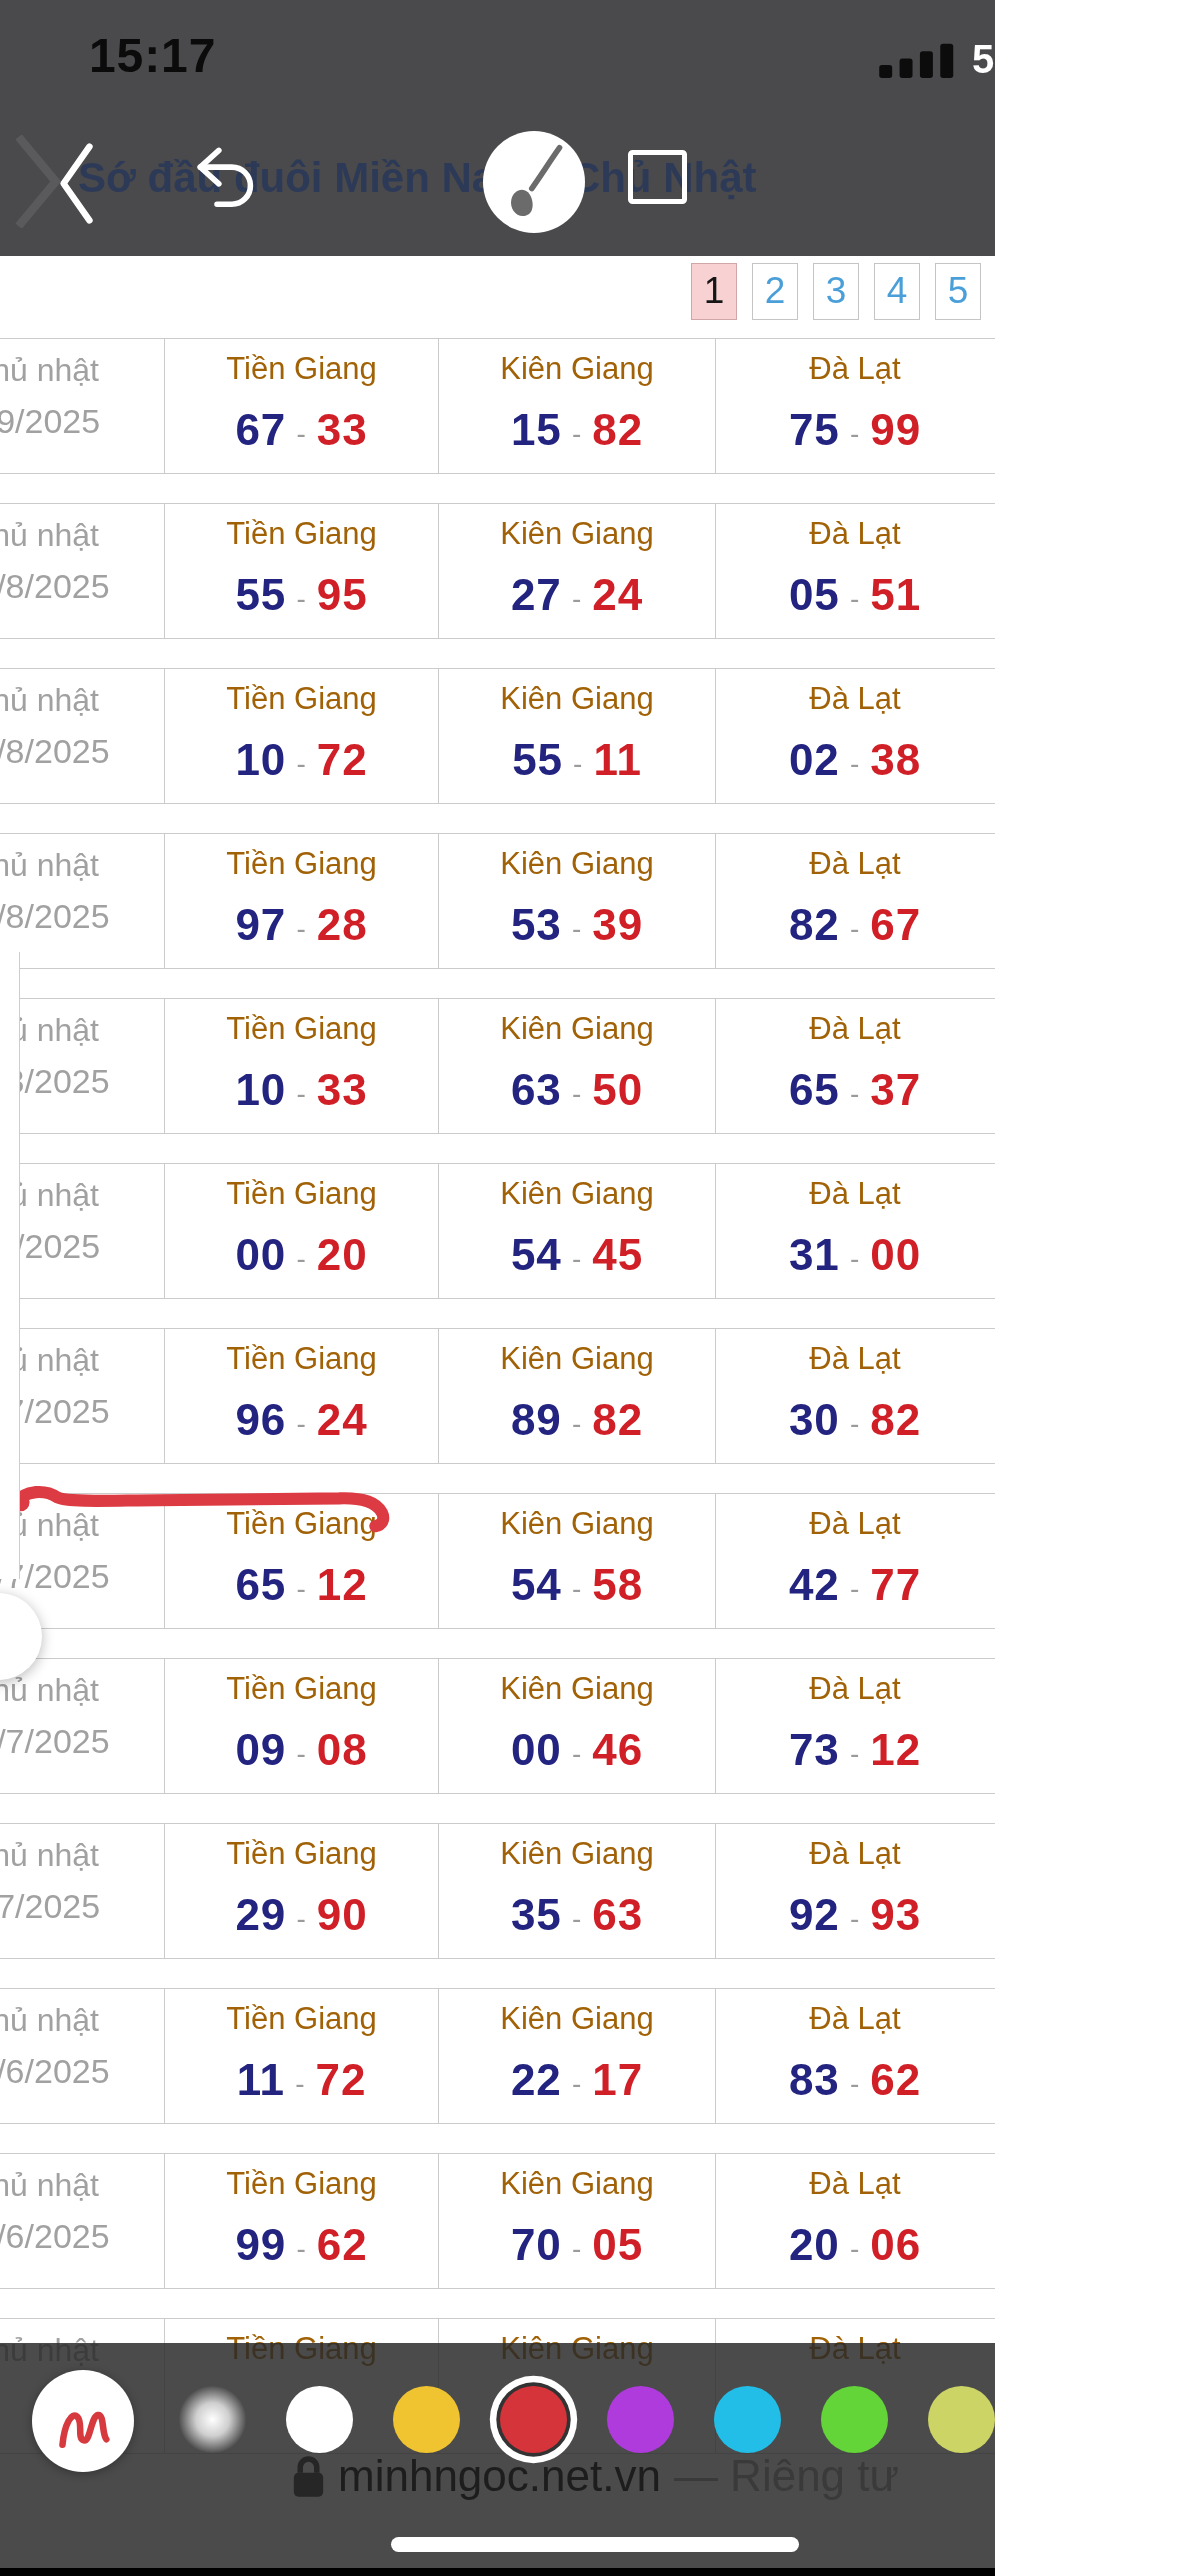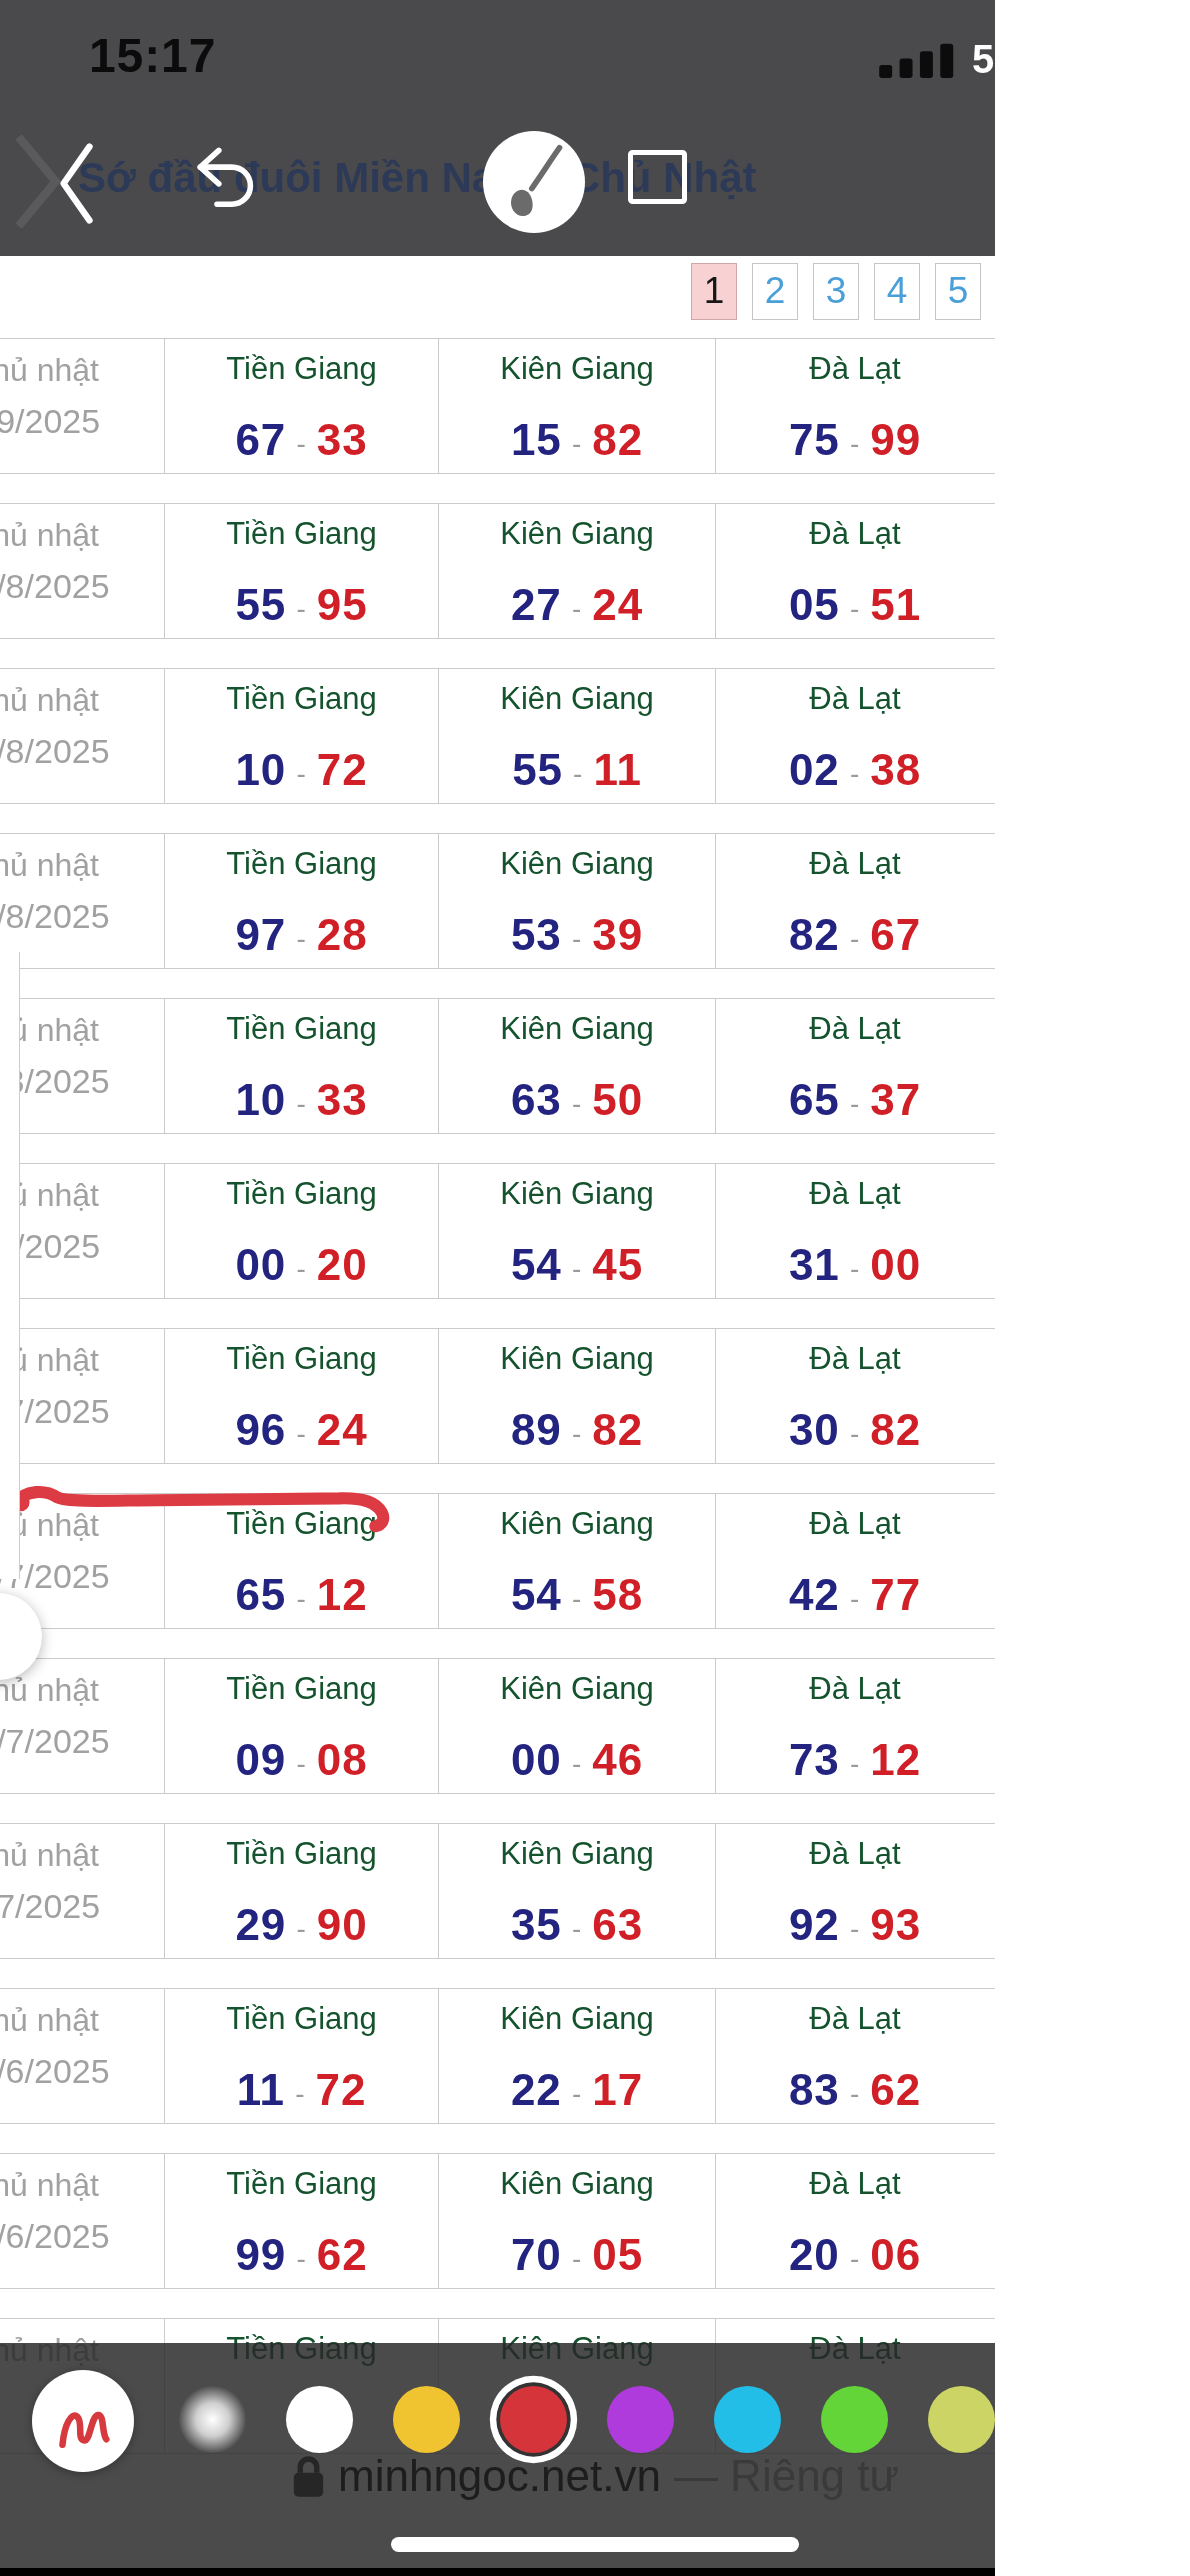--- a/index.html
+++ b/index.html
@@ -36,22 +36,22 @@
   .row{display:flex;height:136px;box-sizing:border-box;background:#ffffff;
     border-top:1.9px solid #cbcbcb;border-bottom:1.9px solid #cbcbcb;margin-bottom:29px;}
   .cell{box-sizing:border-box;text-align:center;}
   .cell.date{width:261px;border-right:1.9px solid #cbcbcb;padding-top:13px;}
   .cell.tg{width:274px;border-right:1.9px solid #cbcbcb;}
   .cell.kg{width:277px;border-right:1.9px solid #cbcbcb;}
   .cell.dl{width:514px;}
   .cell.dl .inner{width:278px;}
   .weekday{font-size:32px;color:#a1a1a1;}
   .datetxt{font-size:34px;color:#a1a1a1;margin-top:13px;}
-  .colhead{font-size:31px;color:#14532d;padding-top:12px;}
-  .nums{margin-top:28px;display:flex;justify-content:center;align-items:center;gap:10.2px;
+  .colhead{font-size:31px;color:#a16207;padding-top:12px;}
+  .nums{margin-top:18px;display:flex;justify-content:center;align-items:center;gap:10.2px;
     font-weight:700;font-size:44px;letter-spacing:0.9px;}
   .n1{color:#232380;}
   .sep{color:#9b9b9b;font-size:28px;font-weight:400;position:relative;top:3.7px;}
   .n2{color:#d01f26;}
 
   
   #marker-line{position:absolute;left:0;top:1477px;z-index:6;}
   #left-strip{position:absolute;left:-9.3px;top:952px;width:28px;height:627px;background:#ffffff;
     border-right:1.9px solid #cdcdcd;z-index:7;}
   #left-bubble{position:absolute;left:-45px;top:1593px;width:87px;height:87px;background:#ffffff;border-radius:50%;

